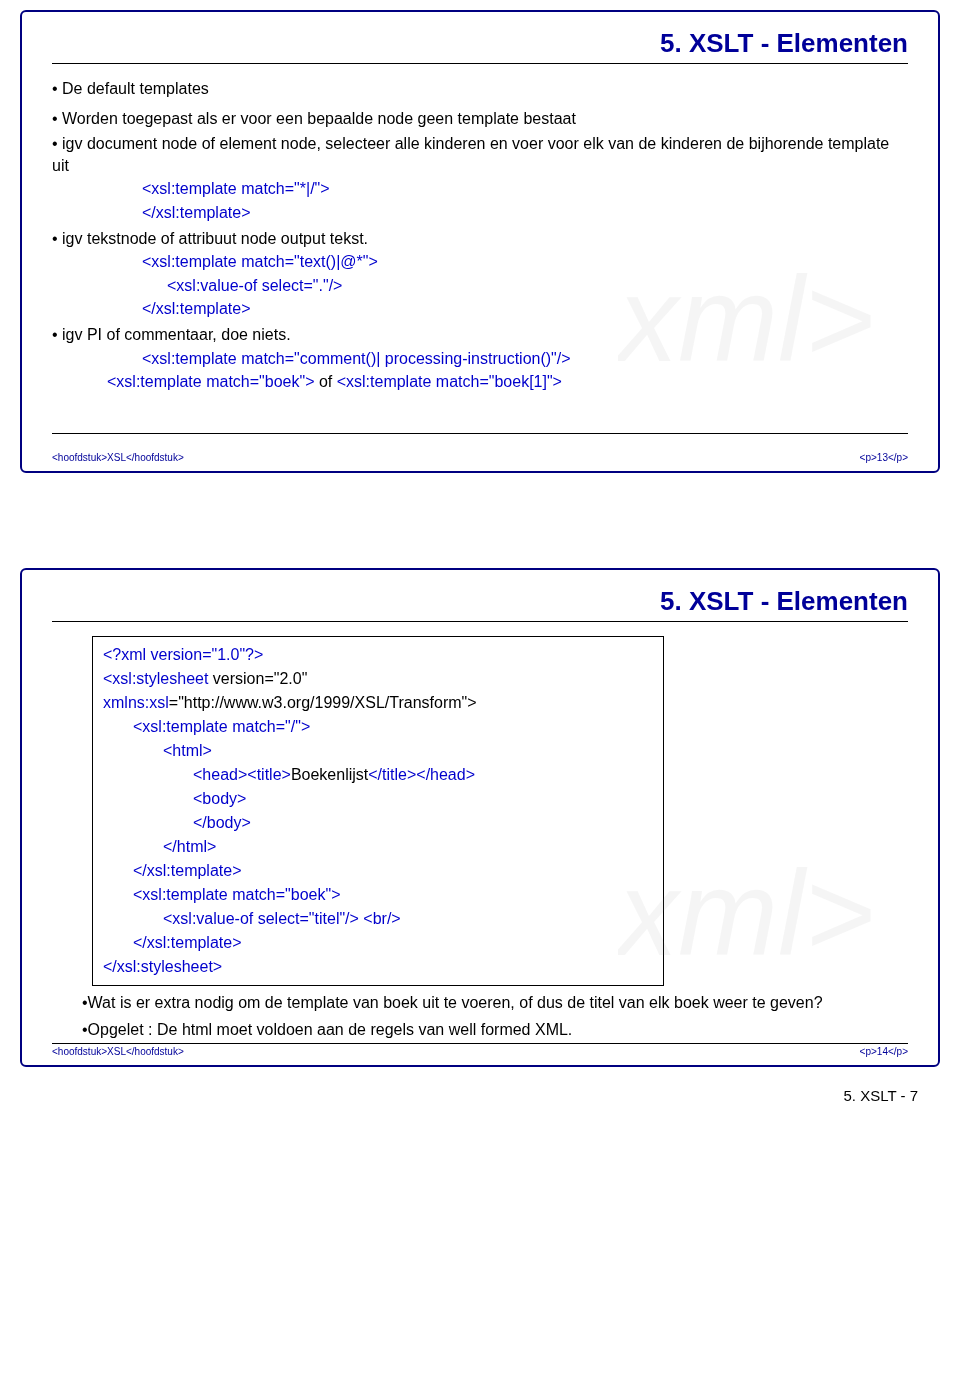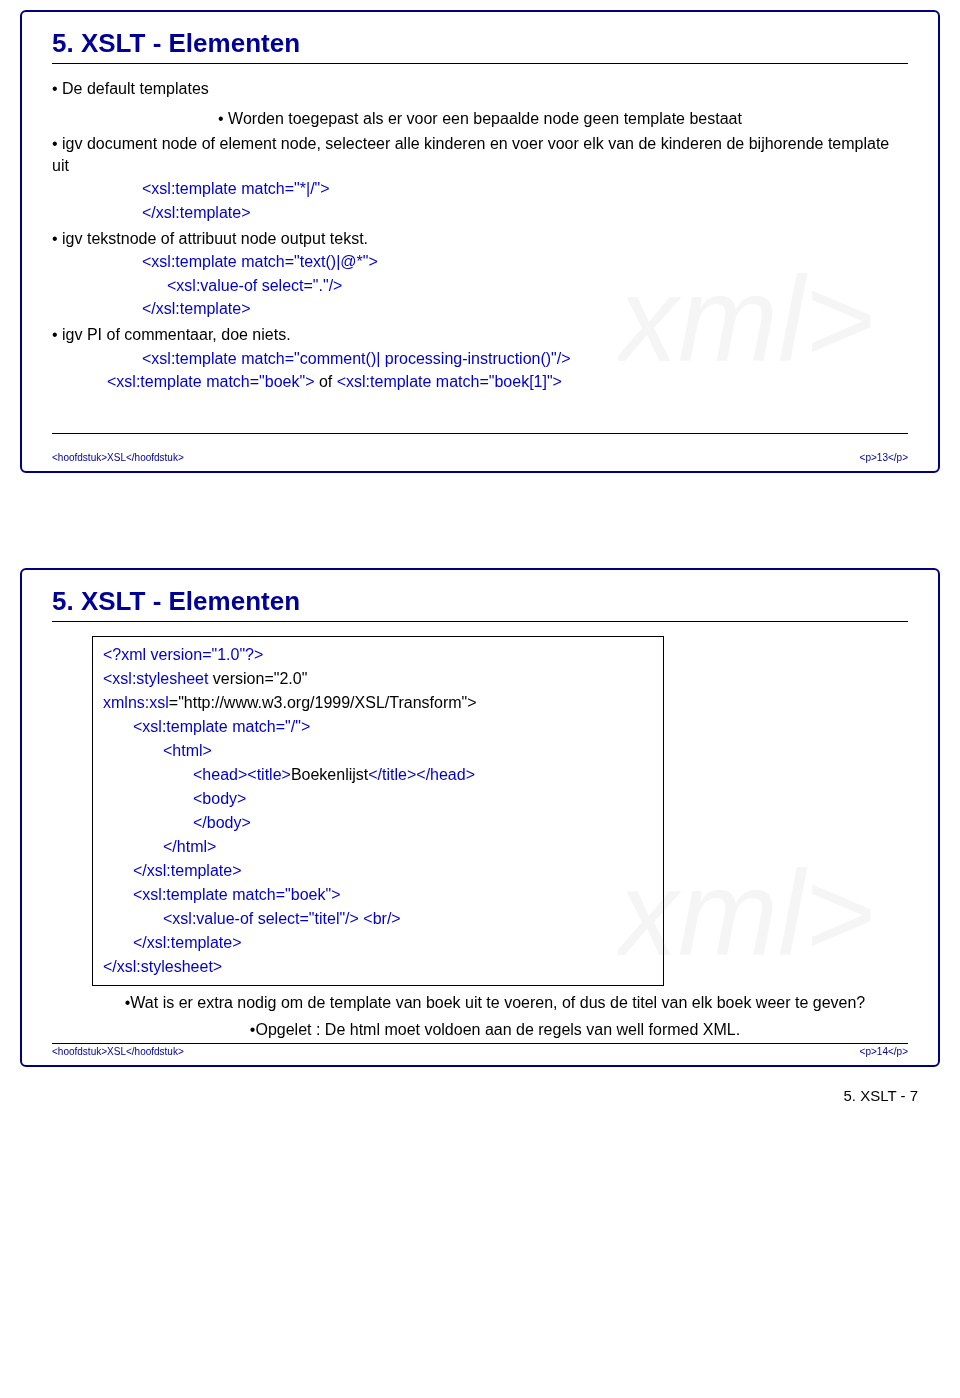--- a/index.html
+++ b/index.html
@@ -23,34 +23,34 @@
     padding: 14px 30px 8px 30px;
     position: relative;
     margin-bottom: 95px;
     box-sizing: border-box;
     background: #fff;
   }
   .slide-title {
     color: #000099;
     font-weight: bold;
     font-size: 26px;
-    text-align: left;
+    text-align: right;
     margin: 2px 0 4px 0;
   }
   .title-rule {
     border: none;
     border-top: 1px solid #000;
     margin: 0 0 14px 0;
   }
   .content {
     font-size: 16px;
     line-height: 1.35;
   }
   .b1 { margin-left: 10px; padding-left: 0; }
-  .b2 { margin-left: 40px; padding-left: 0; text-align: center; }
+  .b2 { margin-left: 40px; padding-left: 0; }
   .b3 { margin-left: 70px; padding-left: 0; }
   .line { margin: 2px 0; }
   .blue { color: #0000CC; }
   .footer-row {
     display: flex;
     justify-content: space-between;
     align-items: flex-end;
     margin-top: 18px;
     font-size: 10px;
     color: #000099;

